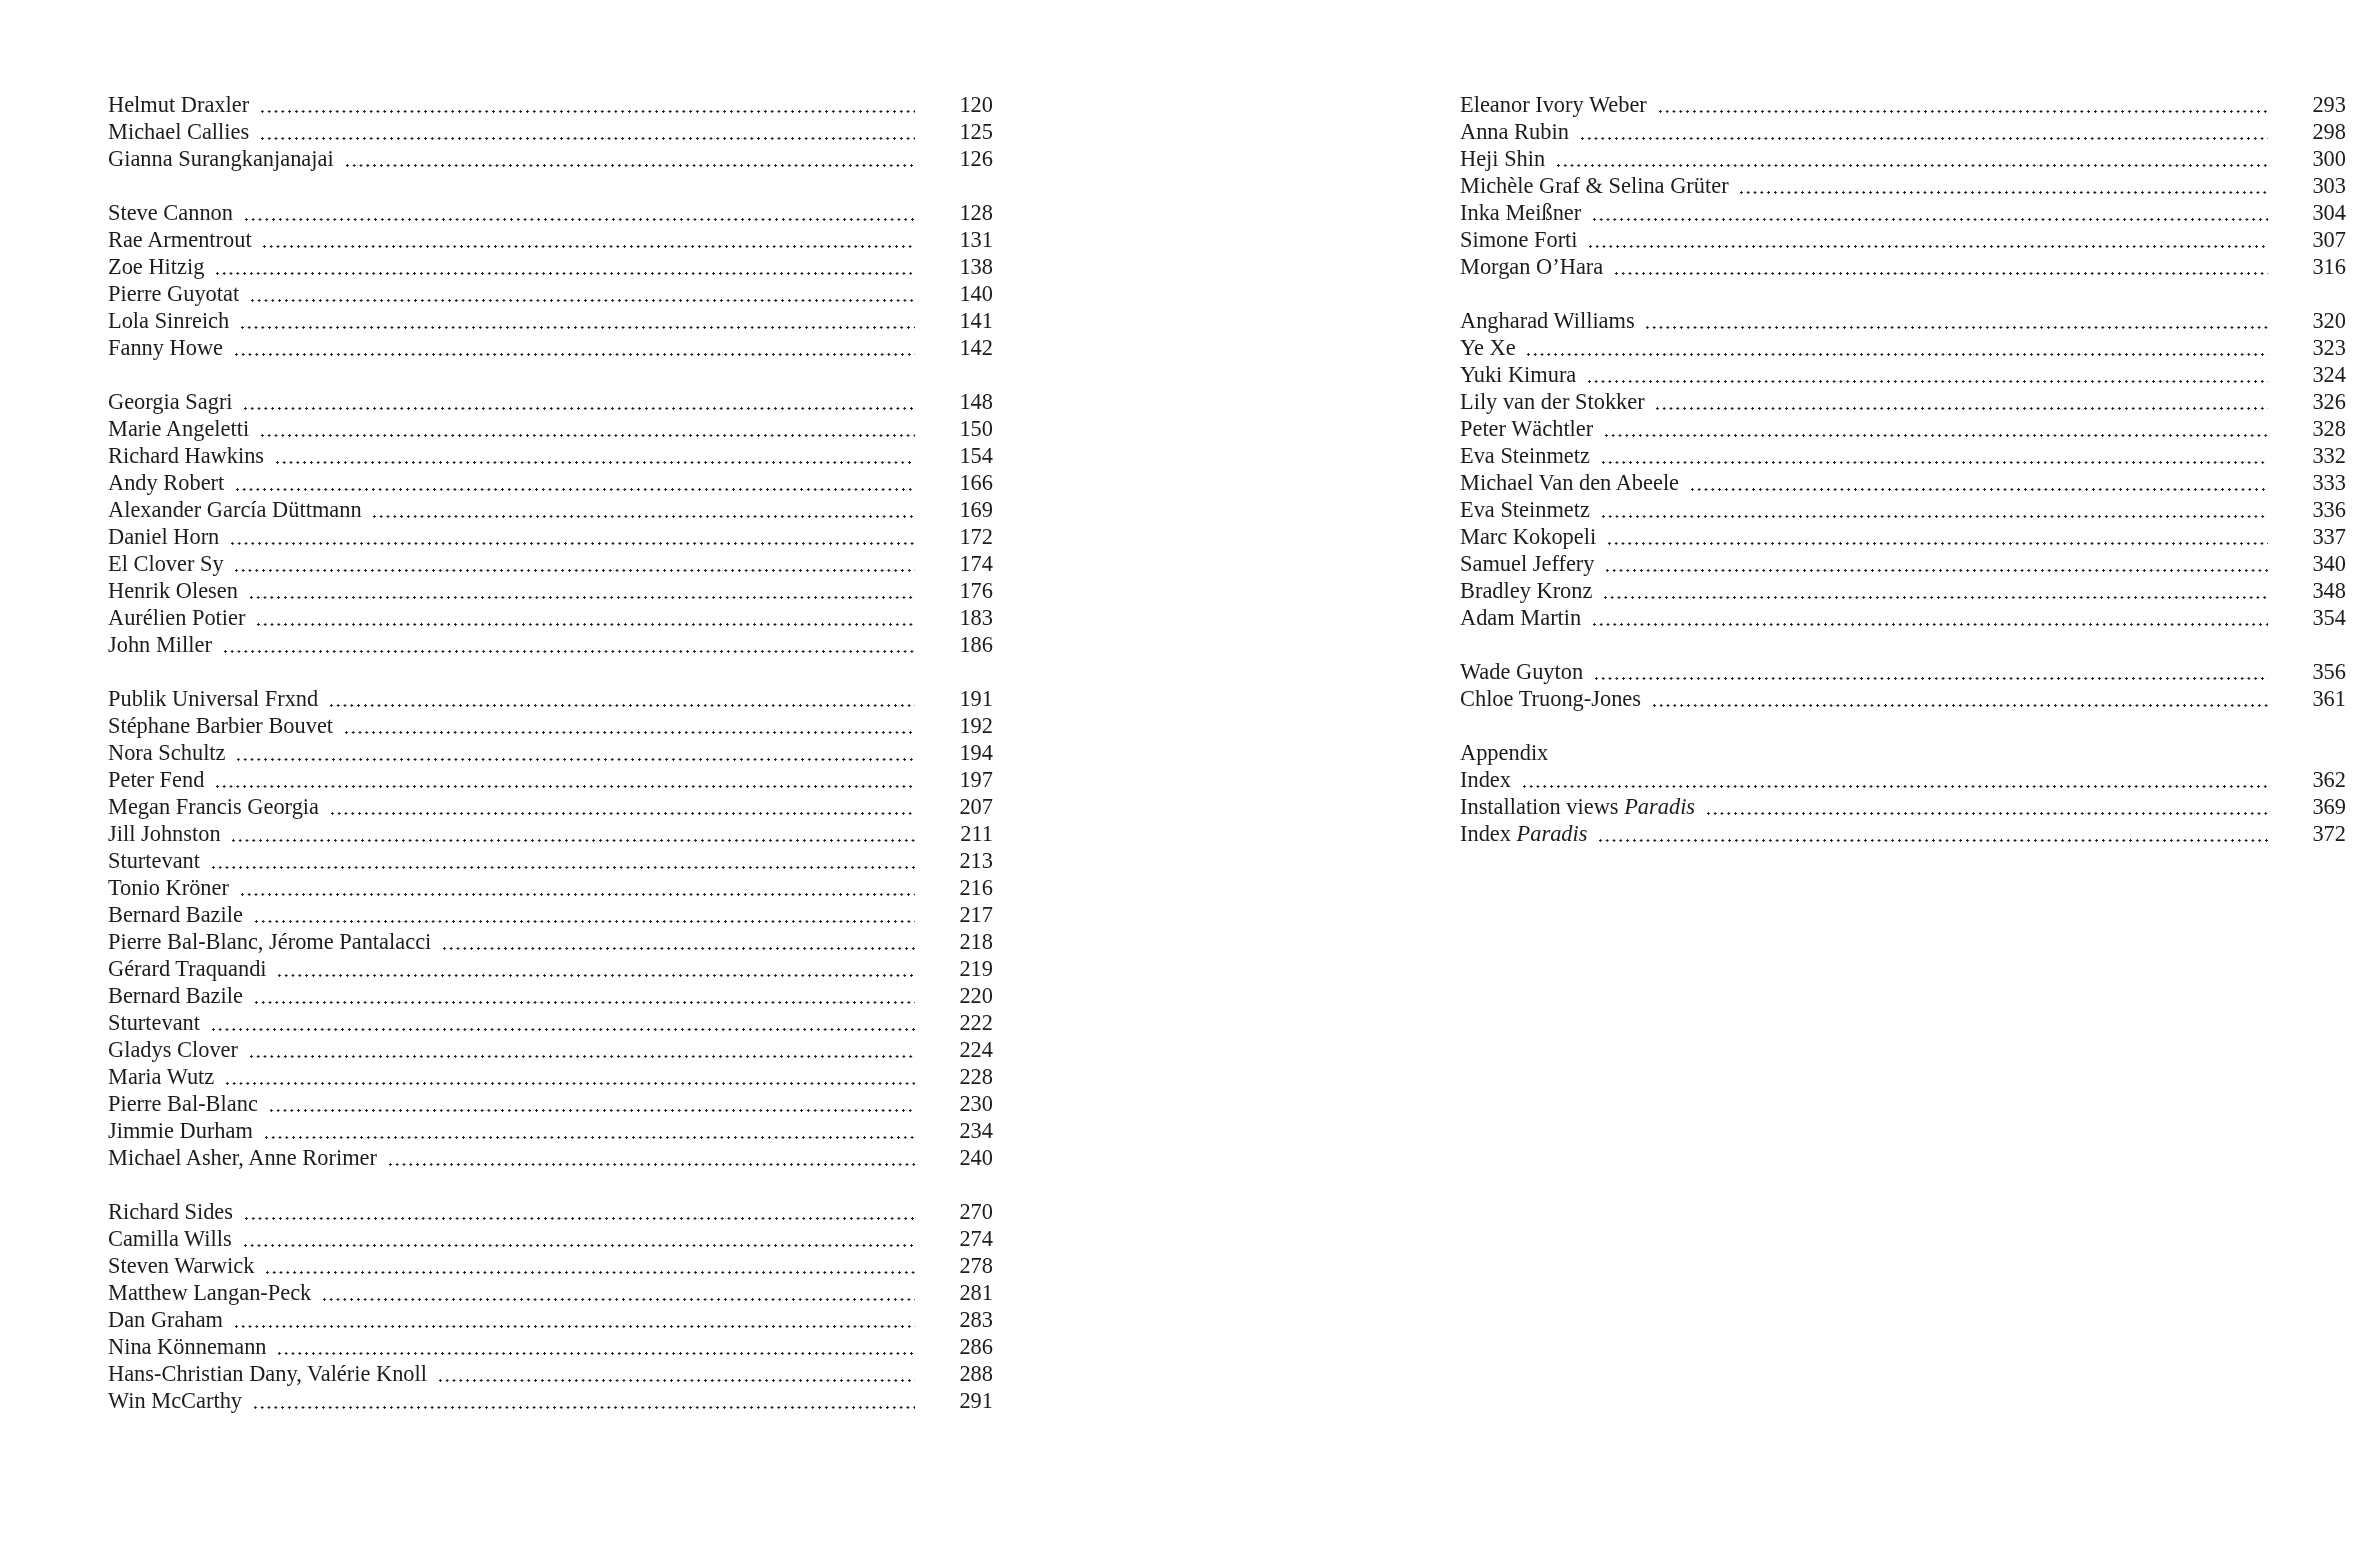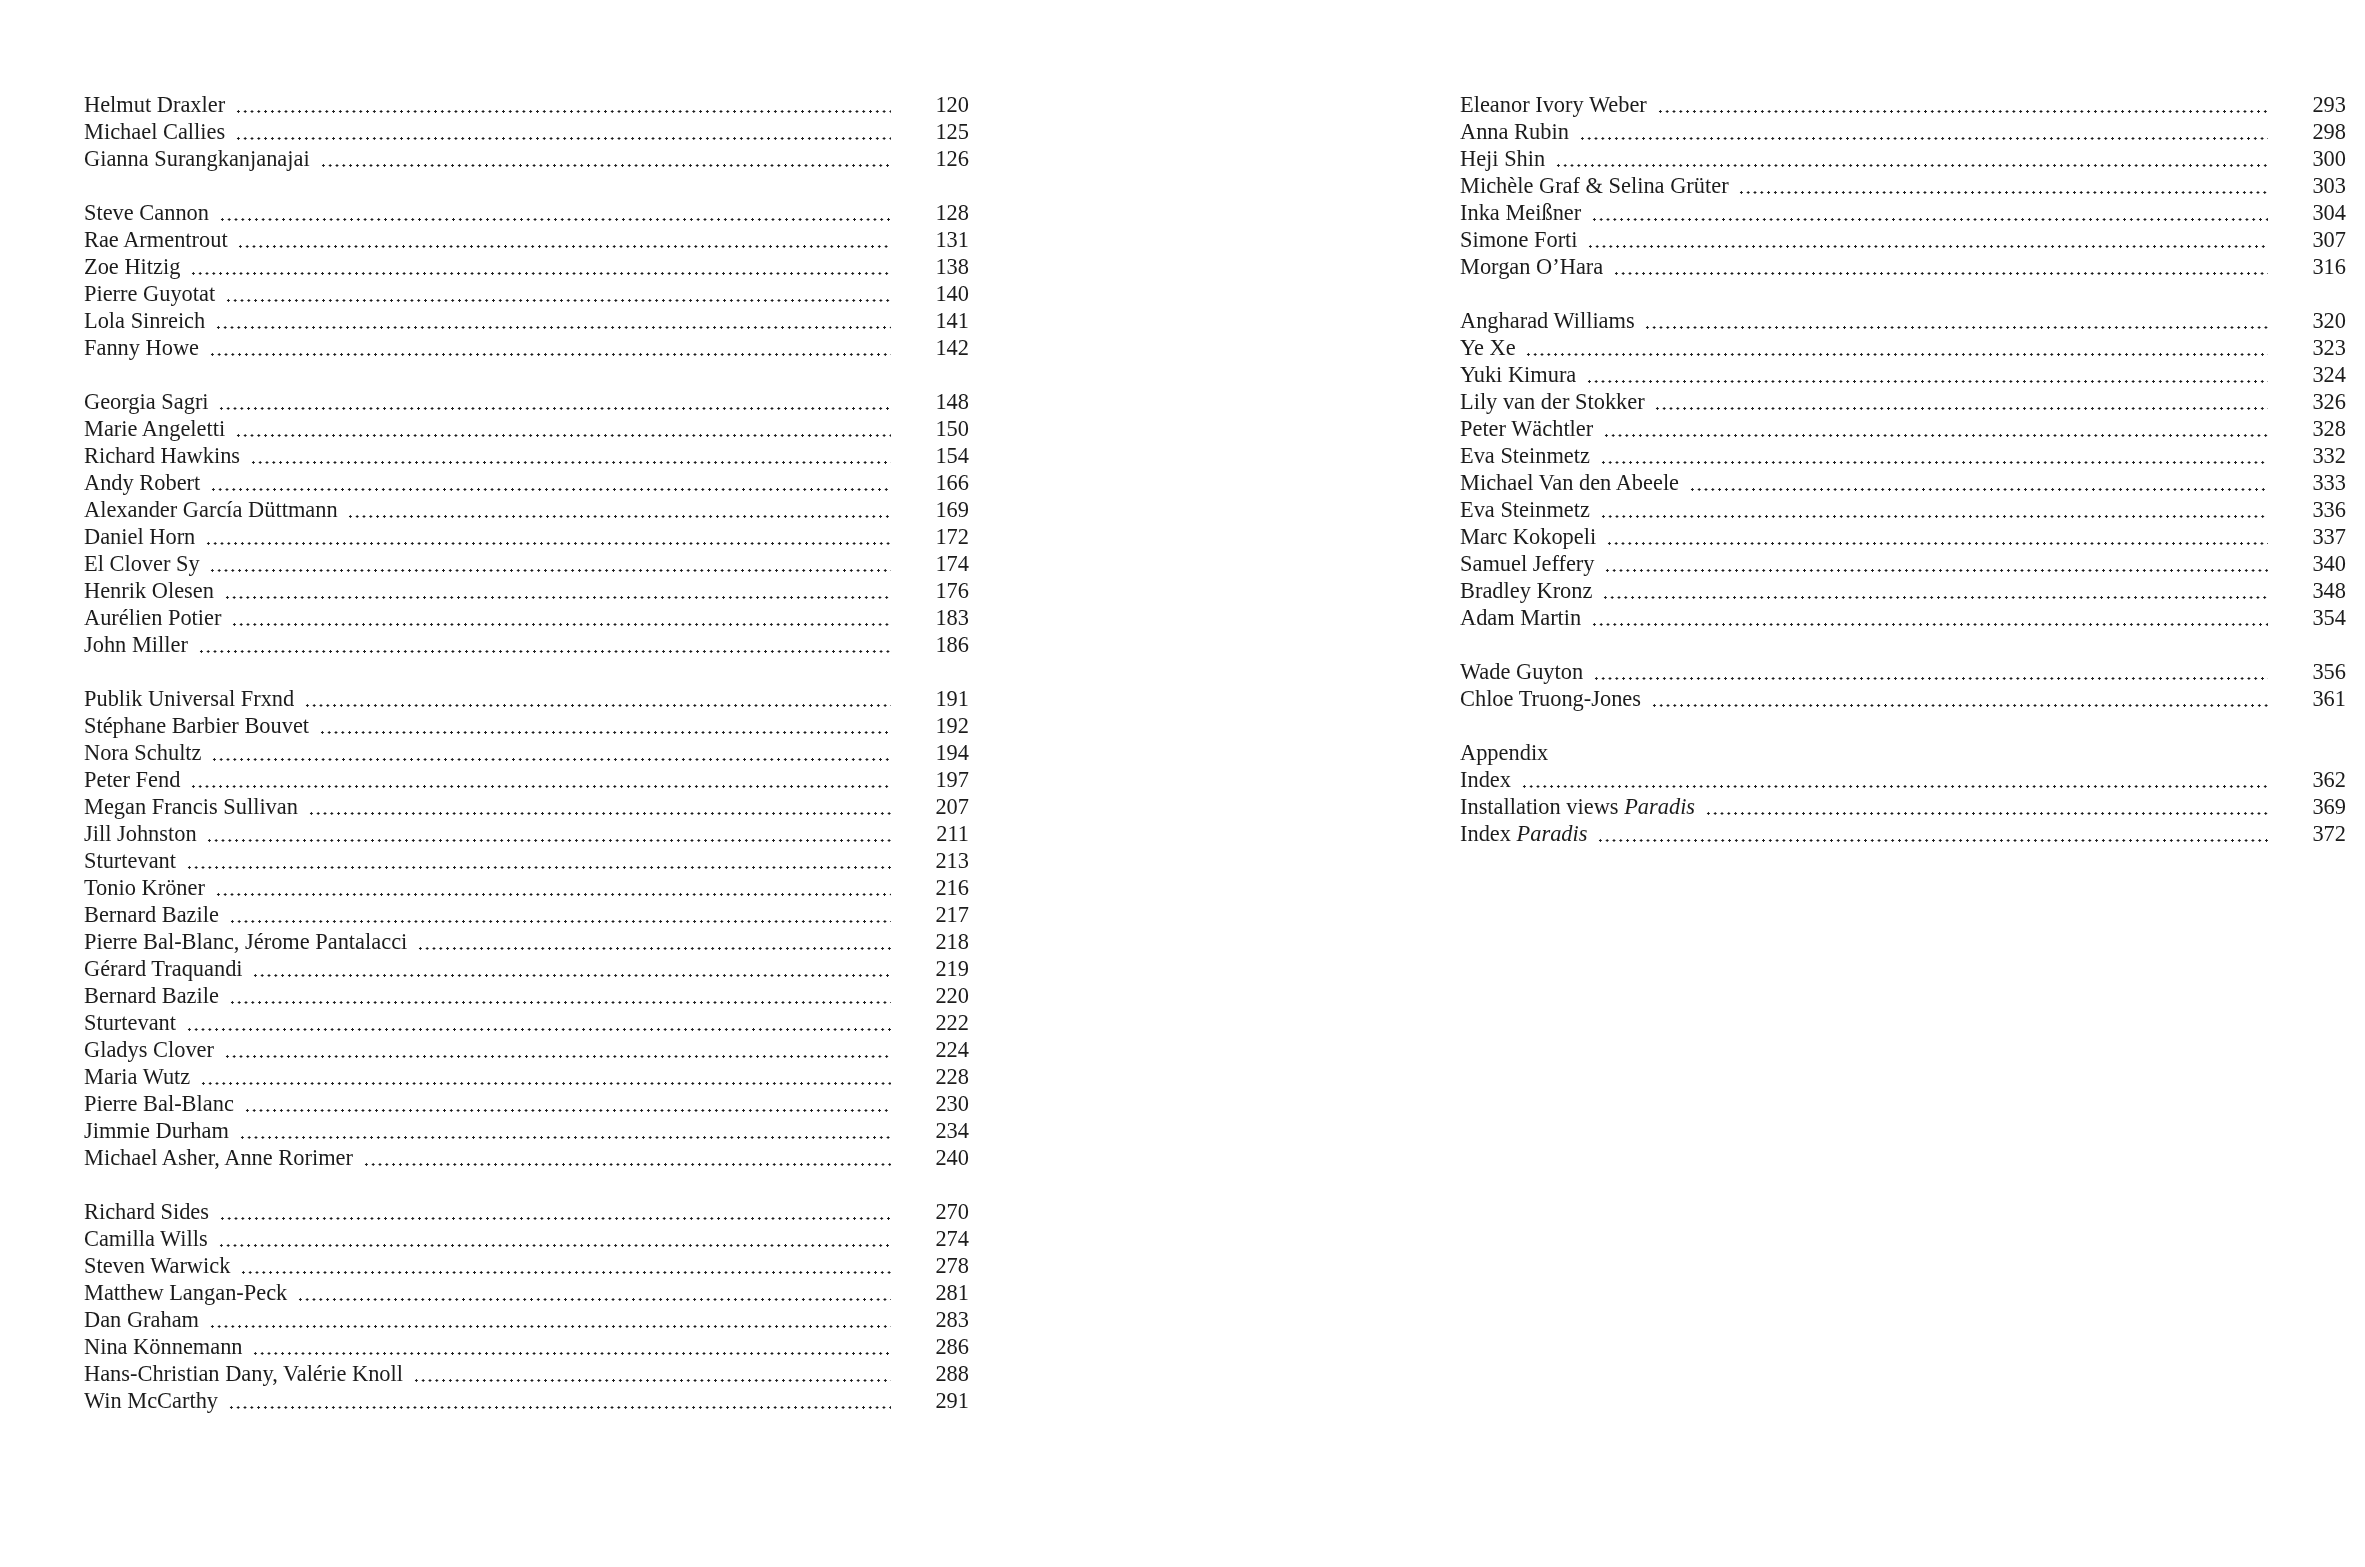--- a/index.html
+++ b/index.html
@@ -13,21 +13,21 @@
     height: 1568px;
     background: #ffffff;
     font-family: "Liberation Serif", "DejaVu Serif", serif;
     color: #1c1c1c;
     overflow: hidden;
   }
   .toc-col {
     position: absolute;
     top: 91px;
   }
-  #col-left  { left: 84px;  width: 885px; }
+  #col-left  { left: 108px;  width: 885px; }
   #col-right { left: 1460px; width: 886px; }
 
   .toc-group { margin-bottom: 27px; }
   .toc-group:last-child { margin-bottom: 0; }
 
   .row {
     display: flex;
     align-items: stretch;
     height: 27px;
     font-size: 22.4px;
@@ -173,21 +173,21 @@
           <span class="entry-name">Nora Schultz</span>
           <span class="leader"></span>
           <span class="pagenum">194</span>
         </div>
         <div class="row">
           <span class="entry-name">Peter Fend</span>
           <span class="leader"></span>
           <span class="pagenum">197</span>
         </div>
         <div class="row">
-          <span class="entry-name">Megan Francis Sullivan</span>
+          <span class="entry-name">Megan Francis Georgia</span>
           <span class="leader"></span>
           <span class="pagenum">207</span>
         </div>
         <div class="row">
           <span class="entry-name">Jill Johnston</span>
           <span class="leader"></span>
           <span class="pagenum">211</span>
         </div>
         <div class="row">
           <span class="entry-name">Sturtevant</span>

